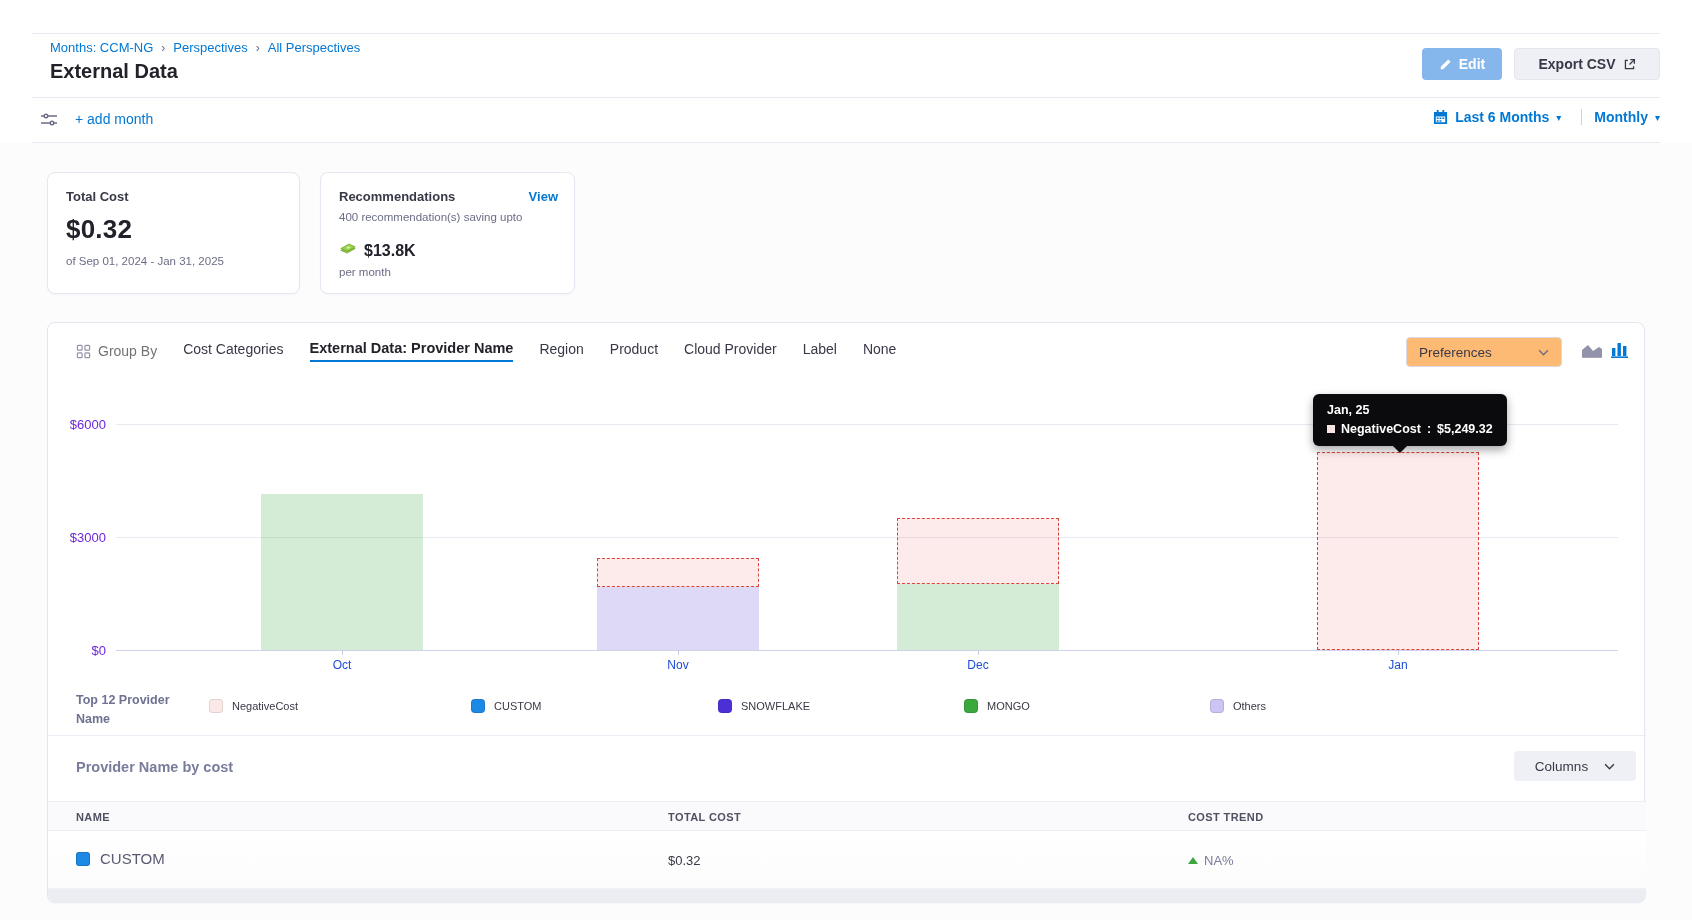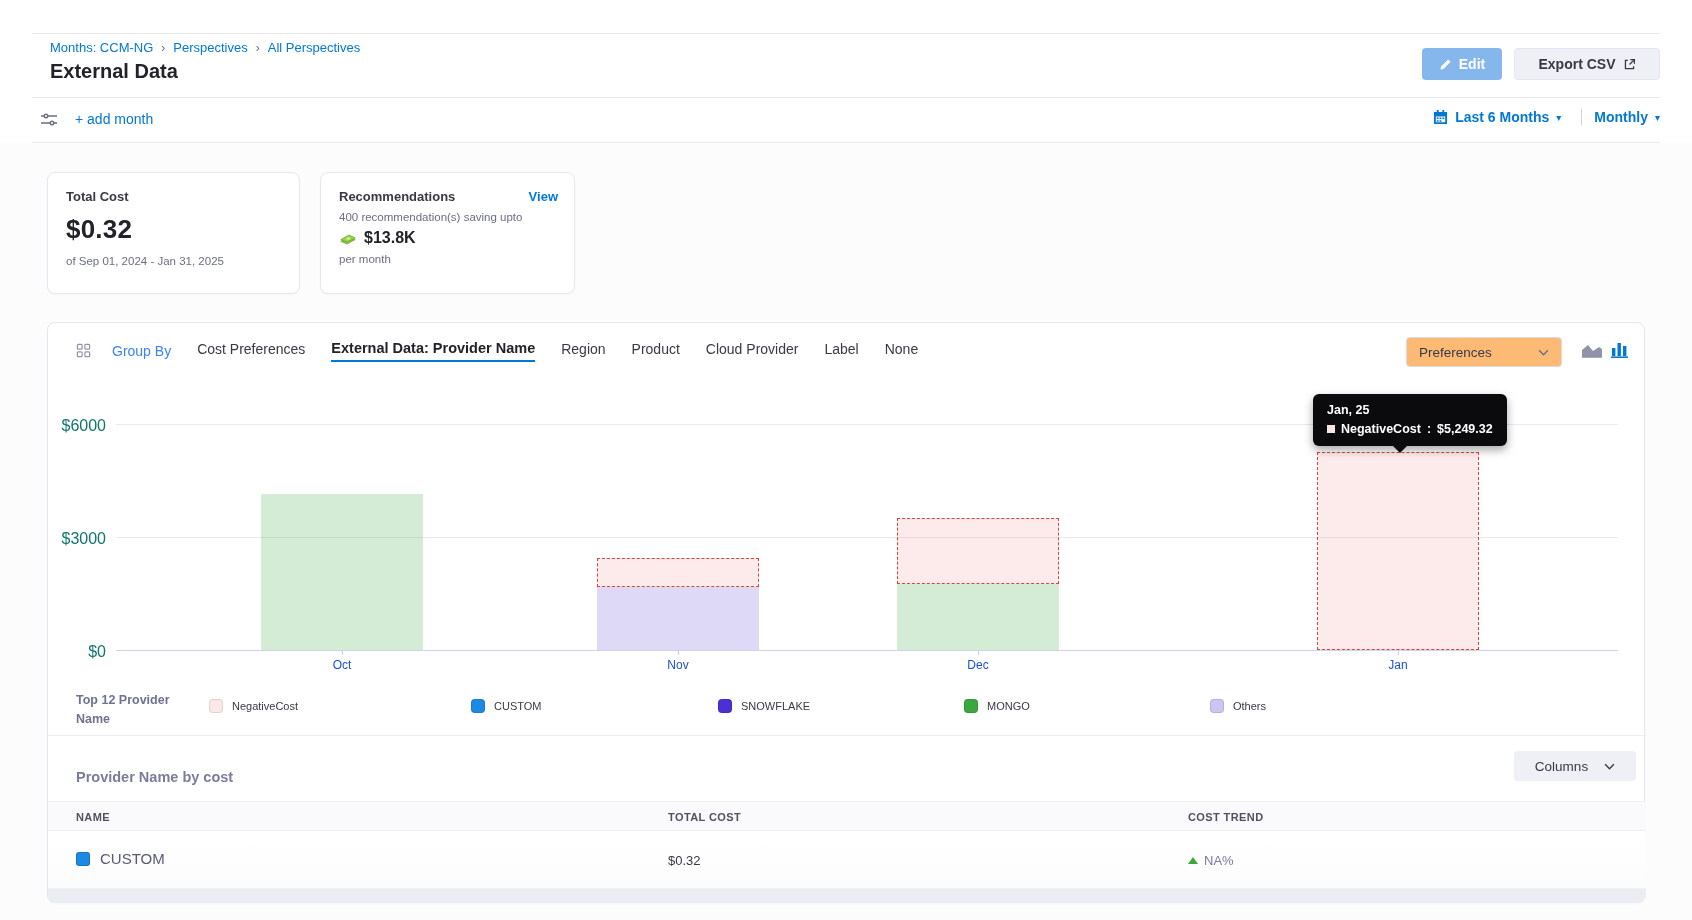--- a/index.html
+++ b/index.html
@@ -30,41 +30,41 @@
 
   
   .card { position:absolute; top:172px; height:122px; background:#fff; border:1px solid #e6e7f0; border-radius:8px; box-shadow:0 1px 2px rgba(40,41,61,0.03); padding:16px 18px; }
   .card1 { left:47px; width:253px; }
   .card2 { left:320px; width:255px; }
   .card-label { font-size:13px; font-weight:700; color:#383946; }
   .card-value { font-size:26px; font-weight:800; color:#22222a; margin-top:10px; letter-spacing:.2px;}
   .card-period { font-size:11.5px; color:#6b6d85; margin-top:10px; }
   .view-link { position:absolute; right:16px; top:16px; font-size:13px; font-weight:600; color:#0278d5; cursor:pointer; }
   .rec-line1 { font-size:11.5px; color:#6b6d85; margin-top:7px; }
-  .rec-amount-row { display:flex; align-items:flex-end; gap:7px; margin-top:6px; }
+  .rec-amount-row { display:flex; align-items:flex-start; gap:7px; margin-top:19px; }
   .rec-amount { font-size:16px; font-weight:700; color:#22222a; }
   .rec-line2 { font-size:11.5px; color:#6b6d85; margin-top:6px; }
 
   
   .panel { position:absolute; left:47px; top:322px; width:1598px; height:581px; background:#fff; border:1px solid #e5e6ef; border-radius:8px; box-shadow:0 1px 2px rgba(40,41,61,0.03); }
 
   .gb-row { position:absolute; left:28px; top:0; height:56px; display:flex; align-items:center; gap:26px; }
-  .gb-label { display:flex; gap:21px; color:#3b82f6; font-size:14px; }
+  .gb-label { display:flex; align-items:center; gap:7px; color:#737373; font-size:14px; }
   .gb-tab { font-size:14px; color:#383946; cursor:pointer; padding-bottom:4px; }
   .gb-tab.active { font-size:14.5px; font-weight:700; color:#22222a; border-bottom:2px solid #0278d5; }
   .pref-select { position:absolute; left:1358px; top:14px; width:156px; height:30px; border:1px solid #d9dae5; border-radius:4px; background:#fdba74; display:flex; align-items:center; justify-content:space-between; padding:0 12px; font-size:13.5px; color:#383946; cursor:pointer; }
   .chart-toggle { position:absolute; top:19px; cursor:pointer; }
   .ct-area { left:1533px; }
   .ct-bar { left:1563px; }
 
   
   .chart-plot { position:absolute; left:0; top:0; width:1598px; height:327px; }
   .gridline { position:absolute; left:68px; width:1502px; height:0; border-top:1px solid #e9eaf1; }
   .gridline.base { border-top:1.5px solid #cdd3e8; }
-  .ylabel { position:absolute; width:54px; text-align:right; font-size:16px; color:#0f766e; }
+  .ylabel { position:absolute; width:54px; text-align:right; font-size:13px; color:#6d28d9; }
   .bar-seg { position:absolute; }
   .bar-dashed { border:1.5px dashed #d9453c; background:rgba(234,94,80,0.12); }
   .xtick { position:absolute; top:327px; width:0; height:5px; border-left:1px solid #c9cee4; }
   .xlabel { position:absolute; top:334px; width:120px; text-align:center; font-size:12px; color:#1d4ed8; }
 
   
   .tooltip { position:absolute; left:1265px; top:71px; background:#0b0b0d; color:#fff; border-radius:6px; padding:9px 14px 10px 14px; box-shadow:0 4px 10px rgba(0,0,0,.35); z-index:5; white-space:nowrap; }
   .tooltip:after { content:""; position:absolute; left:80px; bottom:-7px; border:7px solid transparent; border-top-color:#0b0b0d; border-bottom:none; }
   .tt-title { font-size:12.5px; font-weight:700; }
   .tt-row { display:flex; align-items:center; gap:6px; margin-top:5px; font-size:12.5px; font-weight:700; }
@@ -73,21 +73,21 @@
   
   .legend { position:absolute; left:0; top:366px; width:1598px; height:46px; }
   .legend-title { position:absolute; left:28px; top:2px; width:120px; font-size:12.5px; font-weight:700; color:#6e7191; line-height:1.55; }
   .legend-item { position:absolute; top:10px; display:flex; align-items:center; gap:9px; }
   .legend-swatch { width:14px; height:14px; border-radius:4px; border:1px solid rgba(0,0,0,.10); }
   .legend-label { font-size:11px; color:#383946; }
 
   .panel-divider { position:absolute; left:0; top:412px; width:1598px; border-top:1px solid #ecedf4; }
 
   
-  .sect-title { position:absolute; left:28px; top:446px; font-size:14.5px; font-weight:700; color:#7a7c9c; }
+  .sect-title { position:absolute; left:28px; top:436px; font-size:14.5px; font-weight:700; color:#7a7c9c; }
   .search-box { position:absolute; left:1220px; top:428px; width:232px; height:30px; border:1px solid #d9dae5; border-radius:15px; background:#fff; display:flex; align-items:center; gap:8px; padding:0 12px; }
   .search-box input { border:none; outline:none; font-size:13.5px; color:#383946; width:170px; font-family:inherit; background:transparent; }
   .search-box input::placeholder { color:#9293ab; }
   .columns-btn { position:absolute; left:1466px; top:428px; width:122px; height:30px; background:#eff0f6; border-radius:4px; display:flex; align-items:center; justify-content:center; gap:16px; font-size:13.5px; font-weight:500; color:#383946; cursor:pointer; }
 
   .thead { position:absolute; left:0; top:478px; width:1598px; height:30px; background:#fafafc; border-top:1px solid #eeeff5; border-bottom:1px solid #eeeff5; }
   .th { position:absolute; top:9px; font-size:11px; font-weight:700; letter-spacing:.4px; color:#4f5162; }
   .th1 { left:28px; } .th2 { left:620px; } .th3 { left:1140px; }
   .trow { position:absolute; left:0; top:508px; width:1598px; height:58px; border-bottom:1px solid #f0f1f6; background:linear-gradient(#ffffff,#fcfcfd); }
   .row-name { position:absolute; left:28px; top:19px; display:flex; align-items:center; gap:10px; font-size:15px; color:#585a72; }
@@ -197,21 +197,21 @@
         <span>
           <svg width="15" height="15" viewBox="0 0 16 16" fill="none" stroke="#9293ab" stroke-width="1.3">
               <rect x="1.5" y="1.5" width="5" height="5" rx="1"></rect>
               <rect x="9.5" y="1.5" width="5" height="5" rx="1"></rect>
               <rect x="1.5" y="9.5" width="5" height="5" rx="1"></rect>
               <rect x="9.5" y="9.5" width="5" height="5" rx="1"></rect>
             </svg>
         </span>
         <span>Group By</span>
       </span>
-      <span class="gb-tab">Cost Preferences</span>
+      <span class="gb-tab">Cost Categories</span>
       <span class="gb-tab active">External Data: Provider Name</span>
       <span class="gb-tab">Region</span>
       <span class="gb-tab">Product</span>
       <span class="gb-tab">Cloud Provider</span>
       <span class="gb-tab">Label</span>
       <span class="gb-tab">None</span>
     </div>
 
     <div class="pref-select">
       <span>Preferences</span>

